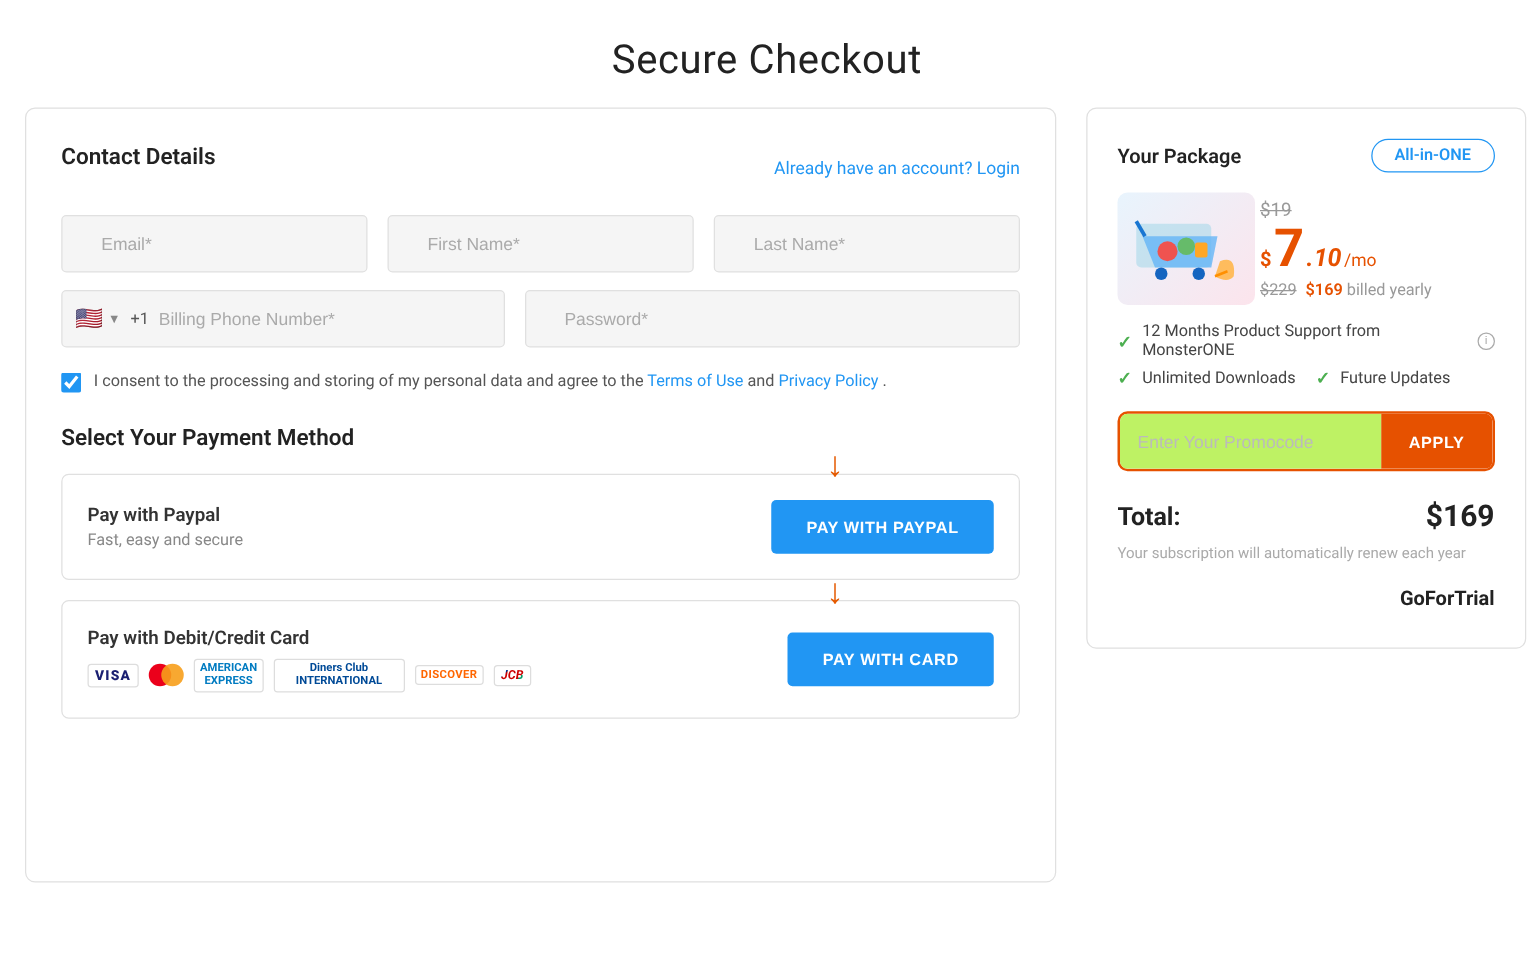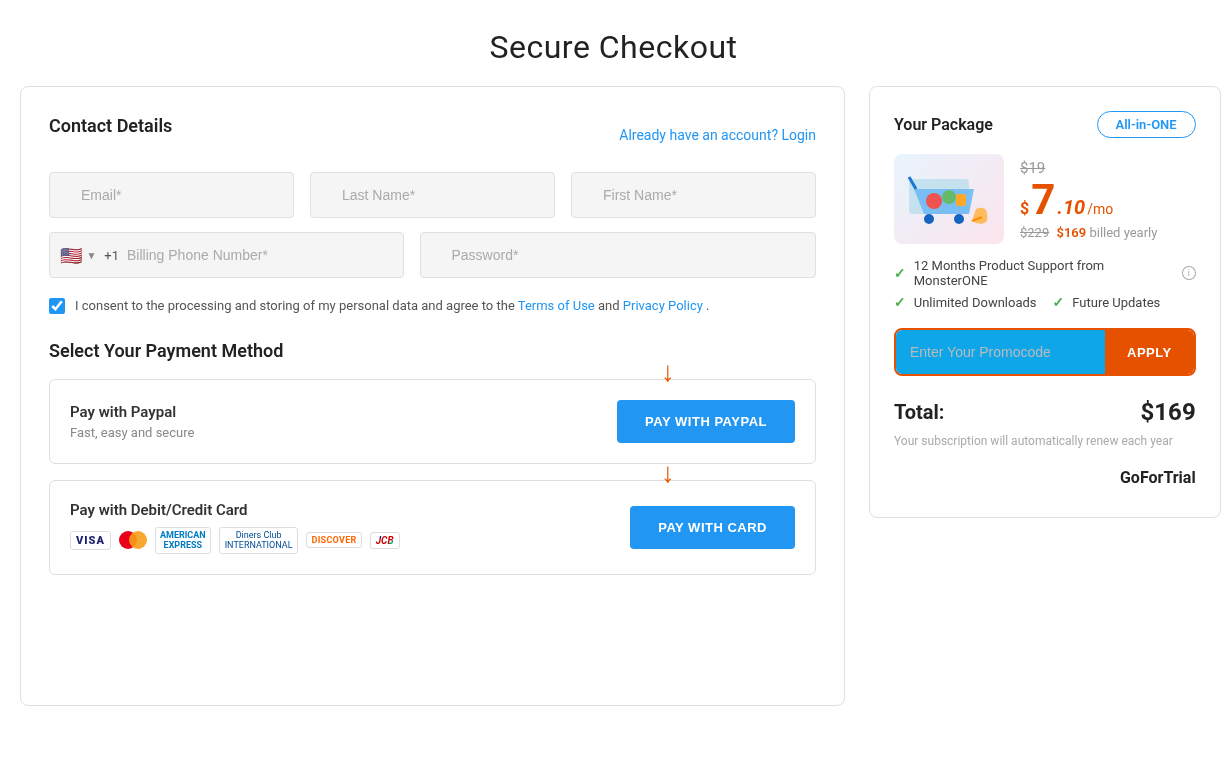--- a/index.html
+++ b/index.html
@@ -216,21 +216,21 @@
       border-radius: 20px;
       padding: 5px 18px;
       color: #2196F3;
       font-size: 13px;
       font-weight: 600;
     }
 
     .package-visual {
       display: flex;
       align-items: center;
-      gap: 16px;
+      gap: 4px;
       margin-bottom: 14px;
     }
 
     .product-image {
       width: 110px;
       height: 90px;
       background: linear-gradient(135deg, #e8f4fd 0%, #fce4ec 100%);
       border-radius: 8px;
       display: flex;
       align-items: center;
@@ -325,21 +325,21 @@
       border-radius: 8px;
       display: flex;
       overflow: hidden;
       margin-bottom: 22px;
     }
 
     .promo-input {
       flex: 1;
       border: none;
       padding: 14px 14px;
-      background: #0ea5e9;
+      background: #bef264;
       font-size: 14px;
       color: #333;
       outline: none;
     }
 
     .promo-input::placeholder { color: #bbb; }
 
     .apply-btn {
       background: #e65100;
       color: #fff;
@@ -418,24 +418,24 @@
       color: #007BC1;
       border: 1.5px solid #ddd;
       padding: 2px 4px;
       border-radius: 3px;
       line-height: 1.2;
       text-align: center;
     }
 
     .card-logo-diners {
       font-size: 9px;
-      font-weight: 400;
+      font-weight: 700;
       color: #004A97;
       border: 1.5px solid #ddd;
-      padding: 2px 5px;
+      padding: 2px 17px;
       border-radius: 3px;
       line-height: 1.2;
       text-align: center;
     }
 
     .card-logo-discover {
       font-size: 9px;
       font-weight: 700;
       color: #FF6600;
       border: 1.5px solid #ddd;
@@ -466,22 +466,22 @@
 
   <div class="left-panel">
 
     <div class="contact-header">
       <div class="section-title">Contact Details</div>
       <a class="login-link">Already have an account? Login</a>
     </div>
 
     <div class="form-row">
       <input class="form-input" type="email" placeholder="Email*" style="">
+      <input class="form-input" type="text" placeholder="First Name*" style="">
       <input class="form-input" type="text" placeholder="Last Name*" style="">
-      <input class="form-input" type="text" placeholder="First Name*" style="">
     </div>
 
     <div class="form-row">
       <div class="phone-wrapper">
         <div class="phone-flag">
           <span class="flag-emoji">🇺🇸</span>
           <span class="chevron">▼</span>
           <span class="plus-one">+1</span>
         </div>
         <input class="phone-input" type="tel" placeholder="Billing Phone Number*" style="">

